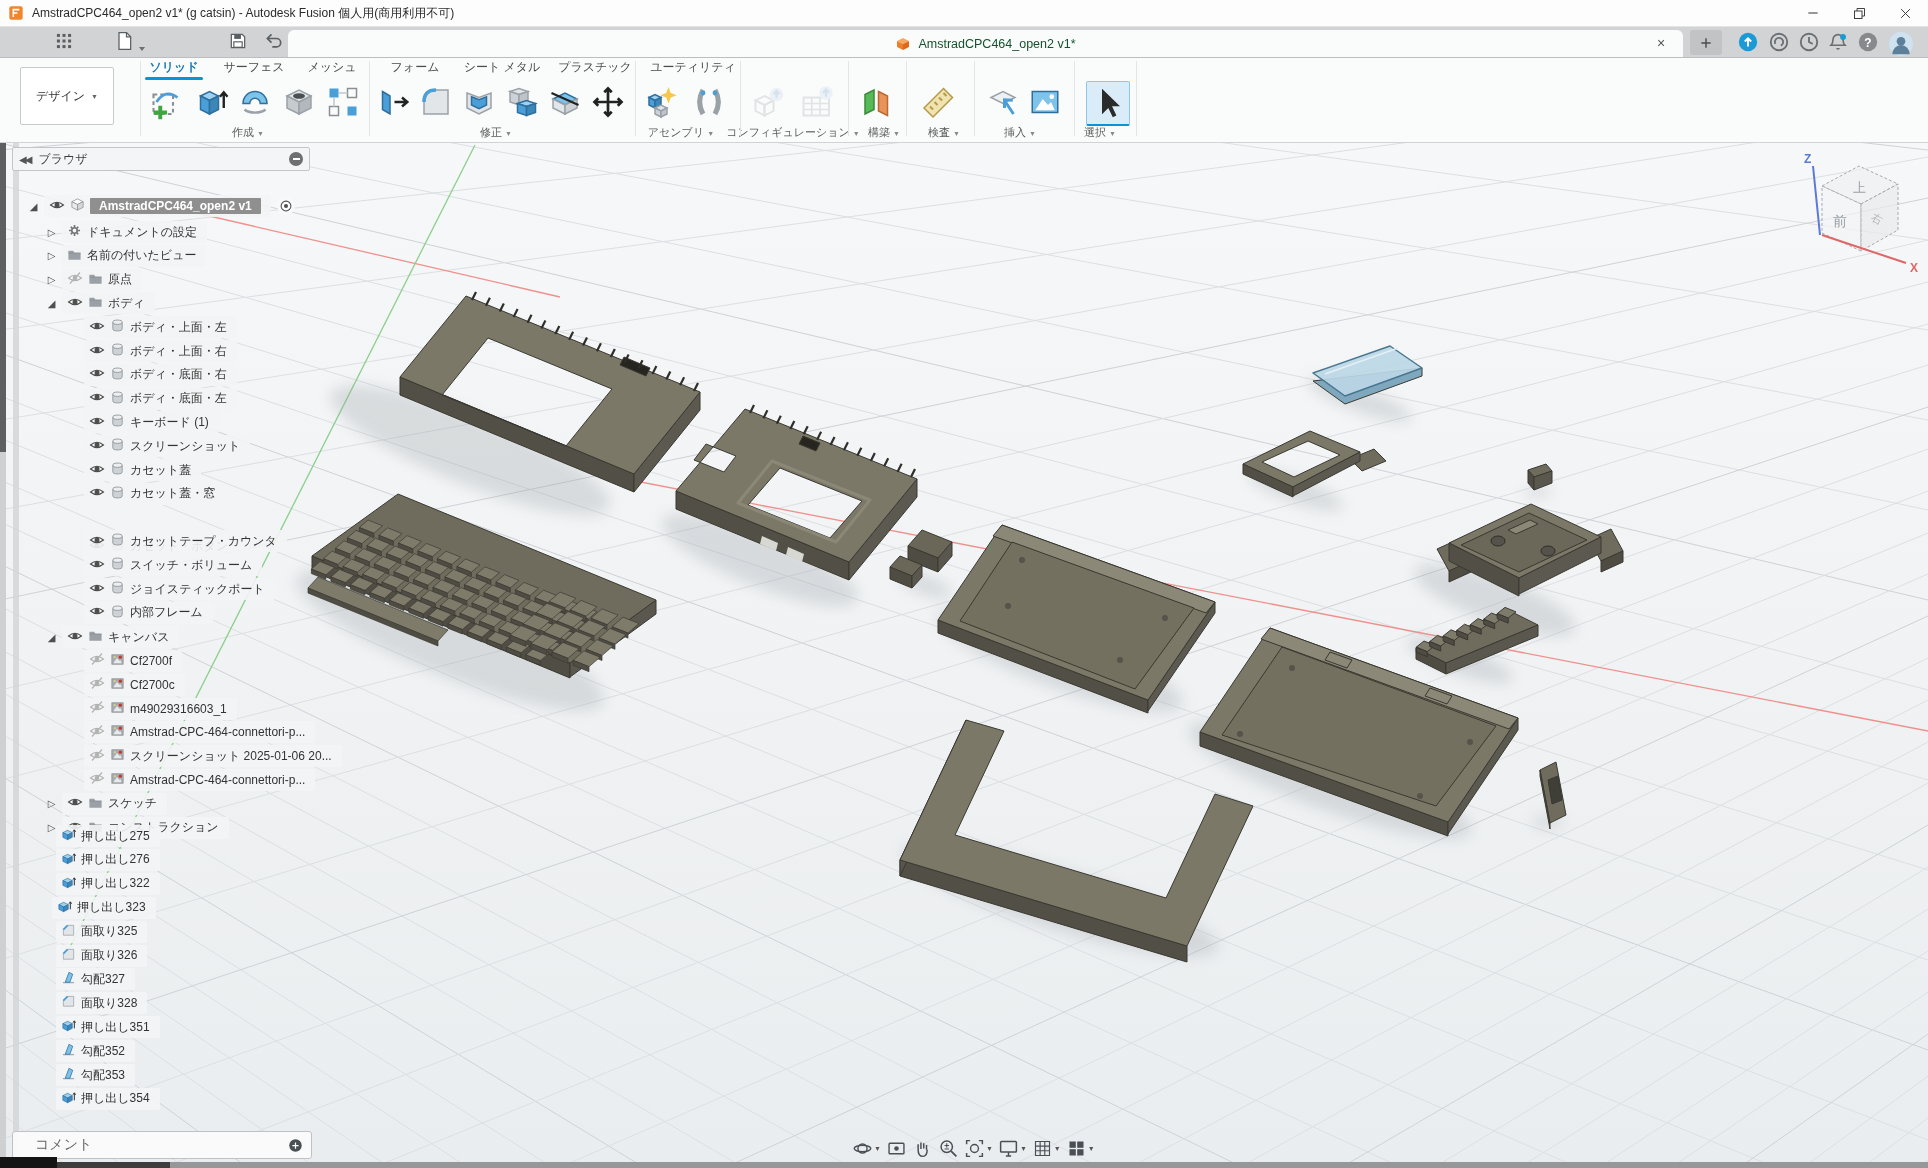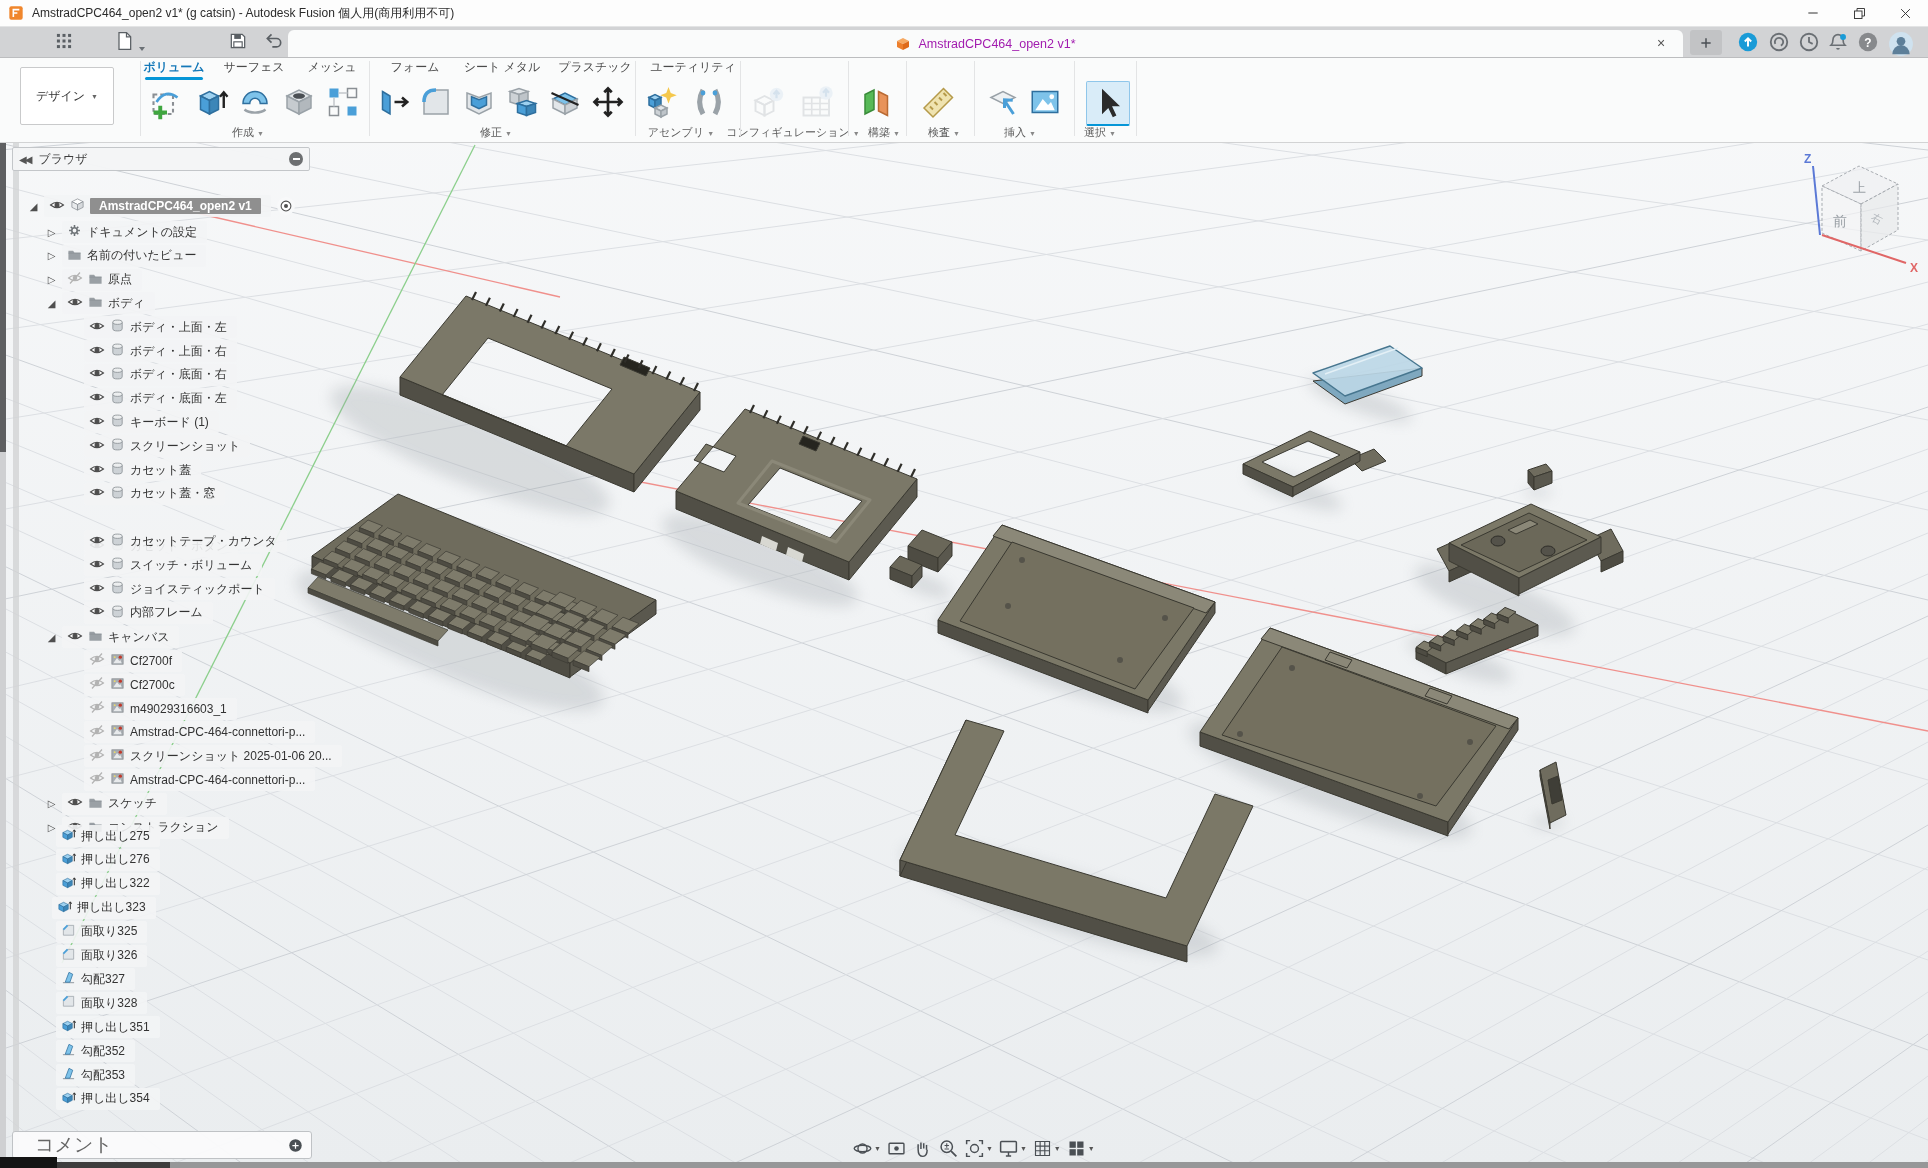--- a/index.html
+++ b/index.html
@@ -13,21 +13,21 @@
   #titlebar .tb-title{margin-left:8px;font-size:12px;color:#2b2b2b;}
   .winbtns{position:absolute;right:0;top:0;height:26px;display:flex;}
   .winbtn{width:46px;height:26px;display:flex;align-items:center;justify-content:center;}
   
   #tabbar{position:absolute;left:0;top:26px;width:100%;height:31px;background:#d2d3d5;
     border-bottom:1px solid #bcbdbf;z-index:49;}
   .qat{position:absolute;top:5px;width:20px;height:20px;}
   .qcaret{position:absolute;top:13px;width:8px;height:8px;}
   #doc-tab{position:absolute;left:288px;top:4px;width:1395px;height:27px;background:#fafbfb;
     border-radius:6px 6px 0 0;display:flex;align-items:center;justify-content:center;gap:7px;}
-  #doc-tab .dt-label{font-size:12.5px;color:#a21caf;}
+  #doc-tab .dt-label{font-size:12.5px;color:#14532d;}
   #tab-close{position:absolute;right:14px;top:5px;font-size:14px;color:#555;width:16px;text-align:center;}
   #new-tab-btn{position:absolute;left:1690px;top:4px;width:32px;height:25px;background:#c2c3c5;
     border-radius:3px;display:flex;align-items:center;justify-content:center;}
   .tbr-icon{position:absolute;top:5px;width:22px;height:22px;}
   
   #ribbon{position:absolute;left:0;top:57px;width:100%;height:85px;background:#fafbfb;
     border-bottom:1px solid #d2d3d4;z-index:48;}
   #workspace-btn{position:absolute;left:20px;top:10px;width:92px;height:56px;background:#fff;
     border:1px solid #c9cacb;border-radius:2px;display:flex;align-items:center;justify-content:center;
     gap:6px;font-size:12px;color:#333;}
@@ -63,21 +63,21 @@
   .radio-chip{margin-left:6px;background:rgba(248,249,250,.95);border-radius:50%;
     width:18px;height:18px;display:flex;align-items:center;justify-content:center;}
   
   #sb-track{position:absolute;left:0;top:142px;width:6px;bottom:0;background:#cfd0d2;z-index:11;}
   #sb-thumb{position:absolute;left:0;top:142px;width:6px;height:310px;background:#5e5f61;z-index:12;}
   #sb2{position:absolute;left:13px;top:142px;width:6px;height:1014px;background:rgba(210,211,213,.8);z-index:9;}
   
   #comment-bar{position:absol;}
   #comment-bar{position:absolute;left:12px;top:1131px;width:298px;height:26px;
     background:rgba(250,250,251,.96);border:1px solid #bfc2c5;border-radius:3px;
-    display:flex;align-items:center;z-index:12;font-size:19px;color:#666;}
+    display:flex;align-items:center;z-index:12;font-size:14px;color:#666;}
   #comment-bar span{margin-left:22px;flex-grow:1;}
   #comment-bar svg{margin-right:8px;}
   
   #navbar{position:absolute;left:852px;top:1138px;display:flex;align-items:center;gap:5px;z-index:12;}
   .nav-item{display:flex;align-items:center;gap:1px;}
   .nav-item svg{width:21px;height:21px;}
   .nav-caret{font-size:7px;color:#555;}
   
   #bottom-strip{position:absolute;left:0;top:1162px;width:100%;height:6px;background:#969798;z-index:40;}
   #bottom-strip .b1{position:absolute;left:0;top:-5px;width:57px;height:11px;background:#141414;}
@@ -634,21 +634,21 @@
           </svg></div>
       </div>
   </div>
 
   <div id="ribbon">
     <div id="workspace-btn">
       <span>デザイン</span>
       <span style="font-size:7px;color:#666;">▼</span>
     </div>
     <div id="rtabs">
-        <div class="rtab active" style="left:126px">ボリューム</div>
+        <div class="rtab active" style="left:126px">ソリッド</div>
         <div class="rtab-underline" style="left:145px;width:58px"></div>
         <div class="rtab" style="left:206px">サーフェス</div>
         <div class="rtab" style="left:284px">メッシュ</div>
         <div class="rtab" style="left:367px">フォーム</div>
         <div class="rtab" style="left:454px">シート メタル</div>
         <div class="rtab" style="left:547px">プラスチック</div>
         <div class="rtab" style="left:645px">ユーティリティ</div>
       </div>
     <div id="ricons">
         <div class="ricon" style="left:146px">

